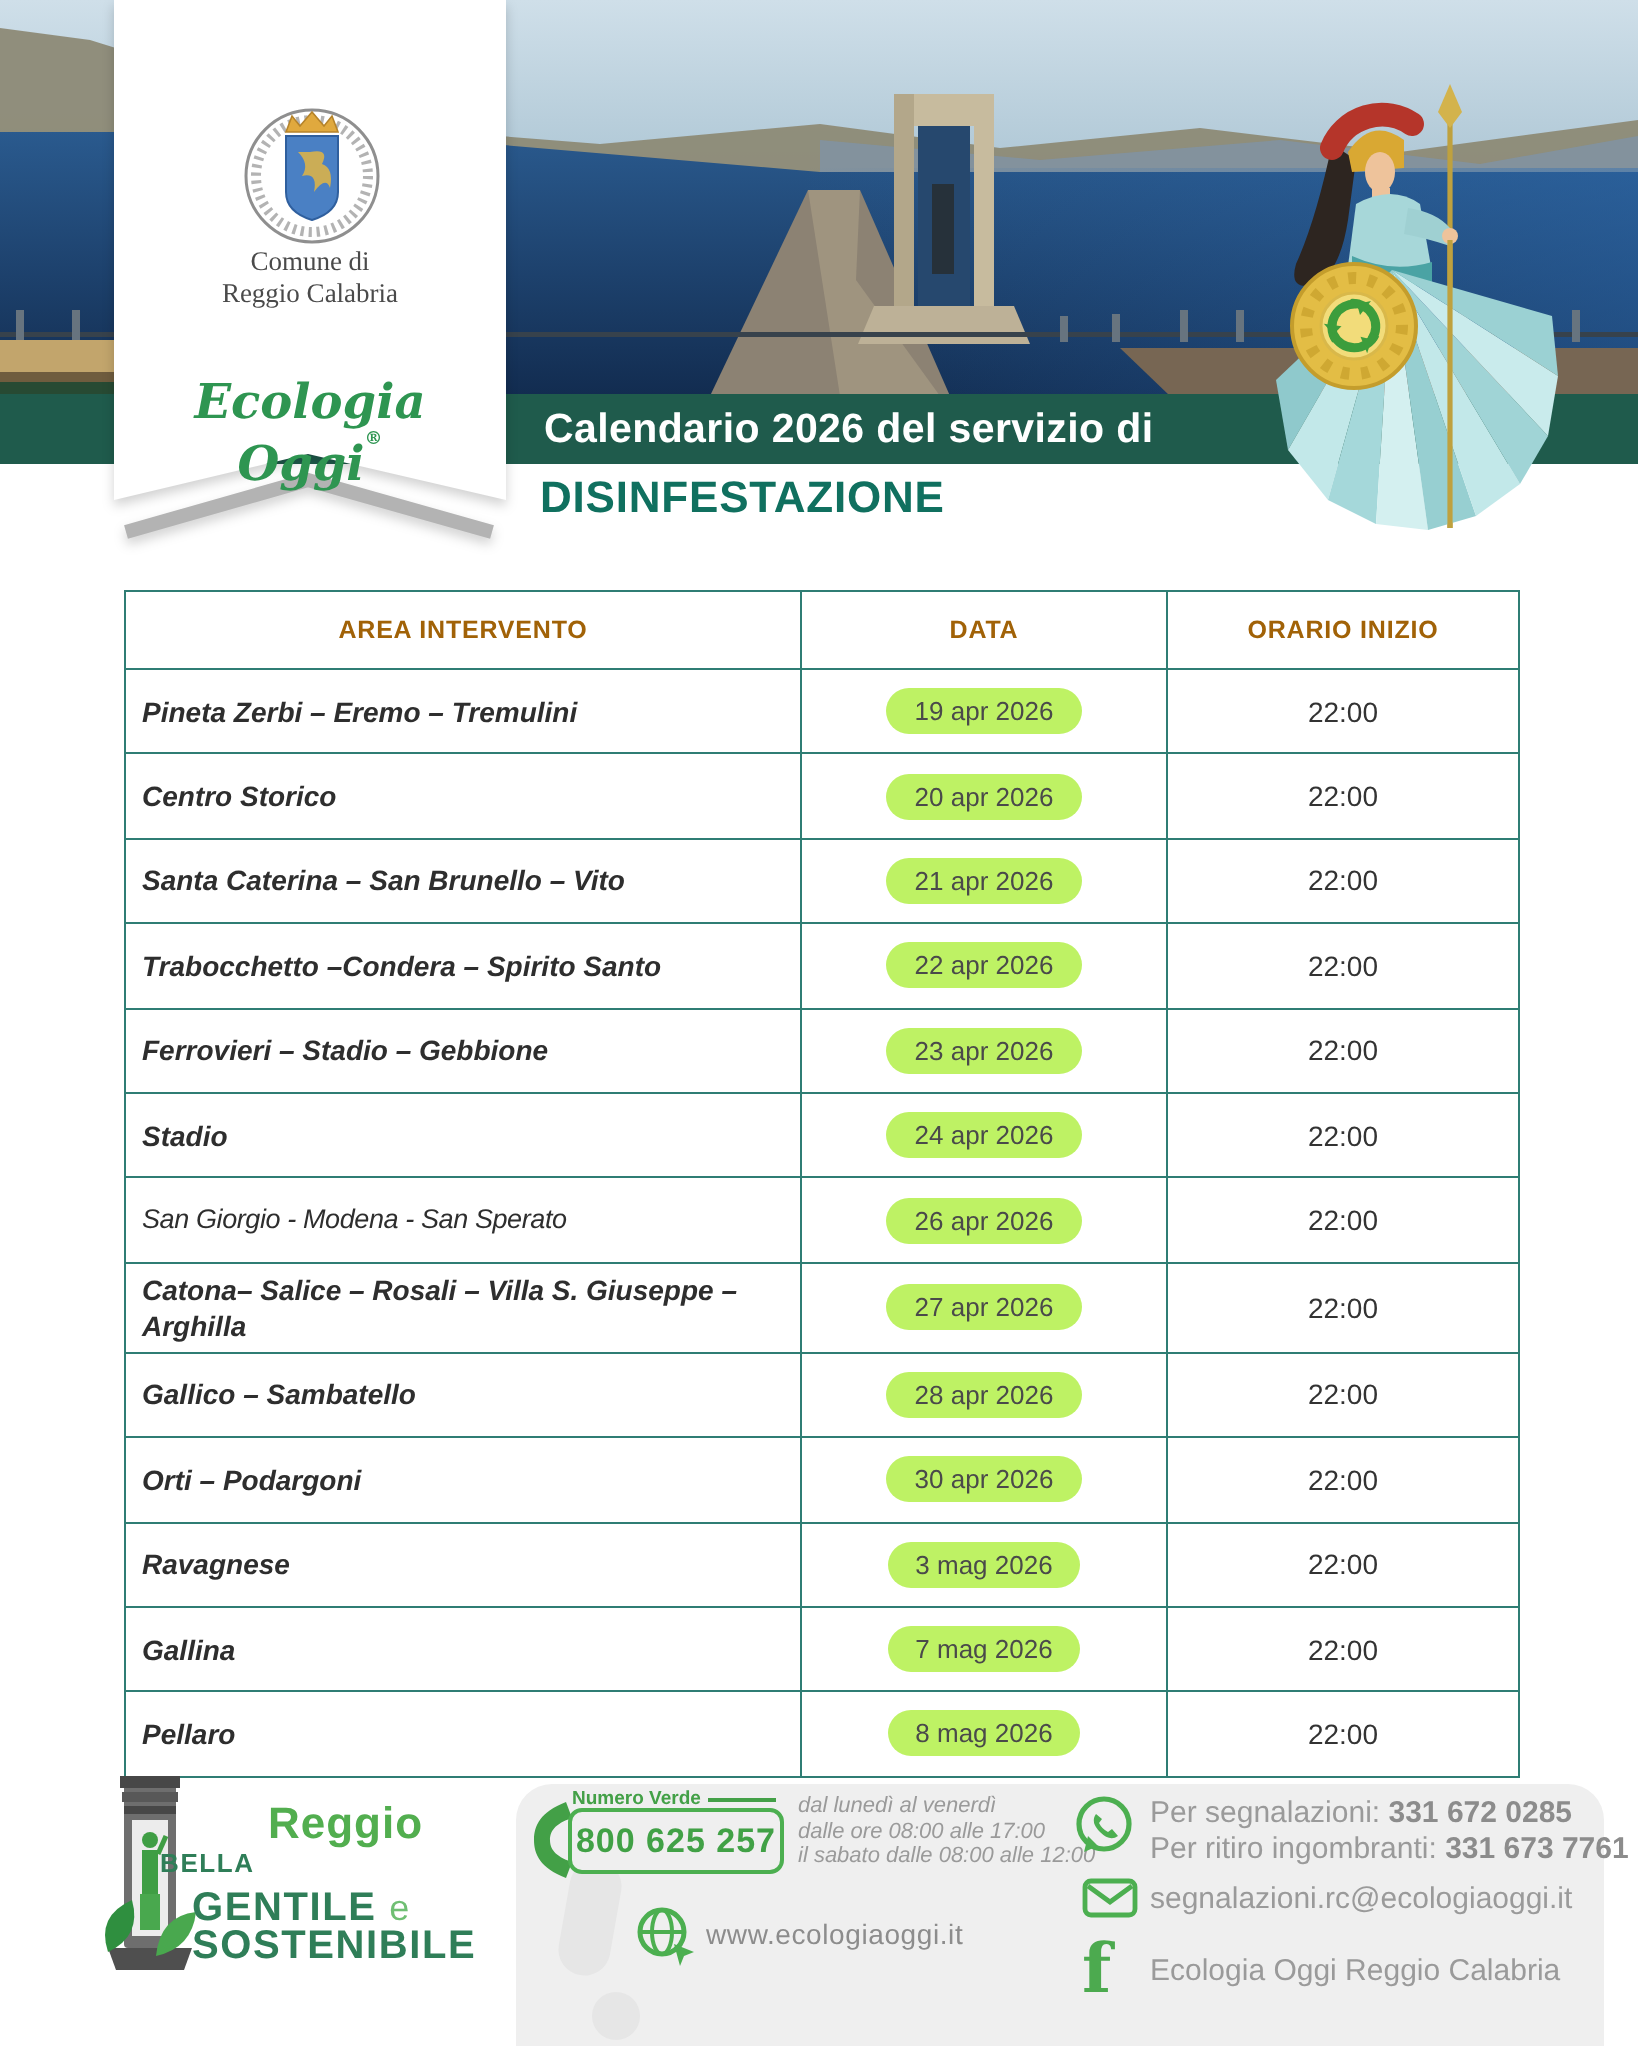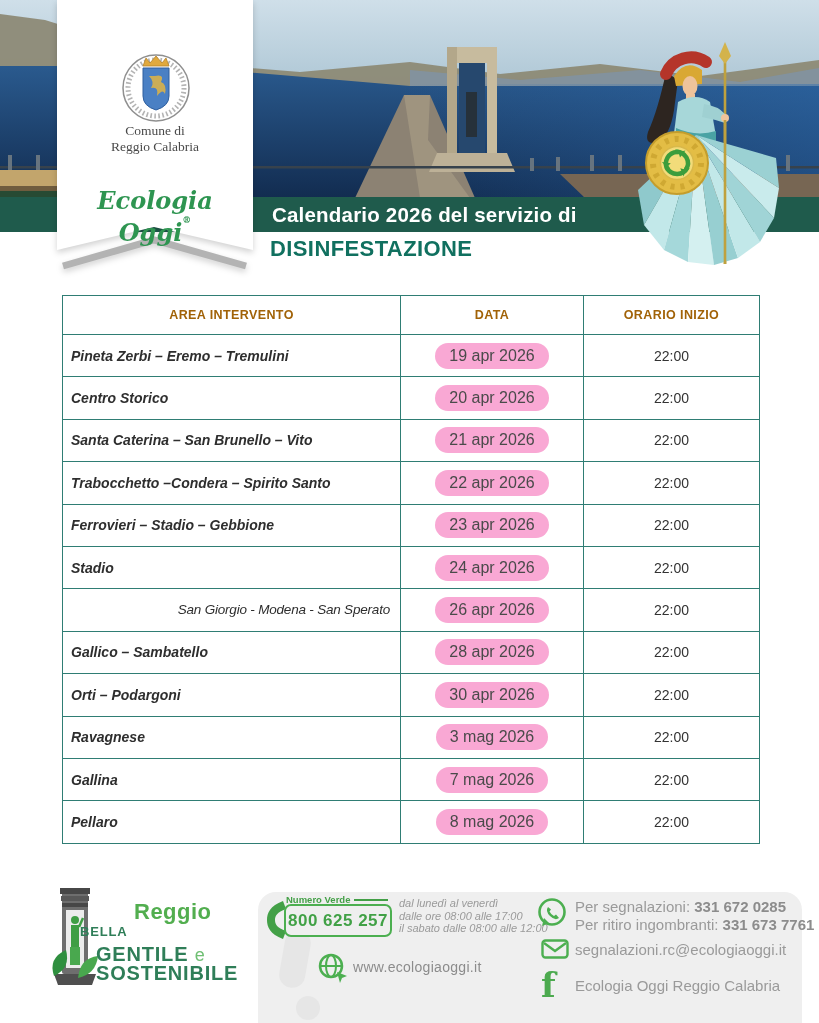--- a/index.html
+++ b/index.html
@@ -25,24 +25,24 @@
   
   table.sched{position:absolute;left:62px;top:295px;width:697px;border-collapse:collapse;
     table-layout:fixed;}
   .sched th,.sched td{border:1.2px solid #2f7d74;}
   .sched th{height:36px;font-size:12.5px;font-weight:700;color:#a16207;
     letter-spacing:.4px;text-align:center;}
   .sched col.c1{width:338px;}.sched col.c2{width:183px;}.sched col.c3{width:176px;}
   .sched td{height:33.4px;vertical-align:middle;}
   .td-area{padding:4px 10px 4px 8px;font-size:14px;font-weight:700;font-style:italic;
     color:#2e2e2e;line-height:18px;}
-  tr.row-alt .td-area{font-weight:500;font-size:13.5px;letter-spacing:-.2px;text-align:right;}
+  tr.row-alt .td-area{font-weight:500;font-size:13.5px;letter-spacing:-.2px;}
   .td-data,.td-time{text-align:center;}
-  .pill{display:inline-block;background:#f9a8d4;border-radius:13px;padding:4px 14px;
-    font-size:16px;color:#4a4a4a;}
+  .pill{display:inline-block;background:#bef264;border-radius:13px;padding:4px 14px;
+    font-size:13px;color:#4a4a4a;}
   .td-time{font-size:14px;color:#333;}
 
   
   .gray-panel{left:258px;top:892px;width:544px;height:131px;background:#efefef;
     border-radius:18px 18px 0 0;}
   .wm-bar{left:282px;top:930px;width:26px;height:58px;border-radius:13px;
     background:#e6e6e6;transform:rotate(10deg);}
   .wm-dot{left:296px;top:996px;width:24px;height:24px;border-radius:50%;background:#e6e6e6;}
 
   .city-logo-text{color:#2f7e58;font-weight:600;letter-spacing:.8px;}
@@ -240,20 +240,25 @@
           <td class="td-area">Stadio</td>
           <td class="td-data"><span class="pill">24 apr 2026</span></td>
           <td class="td-time">22:00</td>
         </tr>
         <tr class="row-alt">
           <td class="td-area">San Giorgio - Modena - San Sperato</td>
           <td class="td-data"><span class="pill">26 apr 2026</span></td>
           <td class="td-time">22:00</td>
         </tr>
         <tr>
+          <td class="td-area">Catona– Salice – Rosali – Villa S. Giuseppe – Arghilla</td>
+          <td class="td-data"><span class="pill">27 apr 2026</span></td>
+          <td class="td-time">22:00</td>
+        </tr>
+        <tr>
           <td class="td-area">Gallico – Sambatello</td>
           <td class="td-data"><span class="pill">28 apr 2026</span></td>
           <td class="td-time">22:00</td>
         </tr>
         <tr>
           <td class="td-area">Orti – Podargoni</td>
           <td class="td-data"><span class="pill">30 apr 2026</span></td>
           <td class="td-time">22:00</td>
         </tr>
         <tr>

